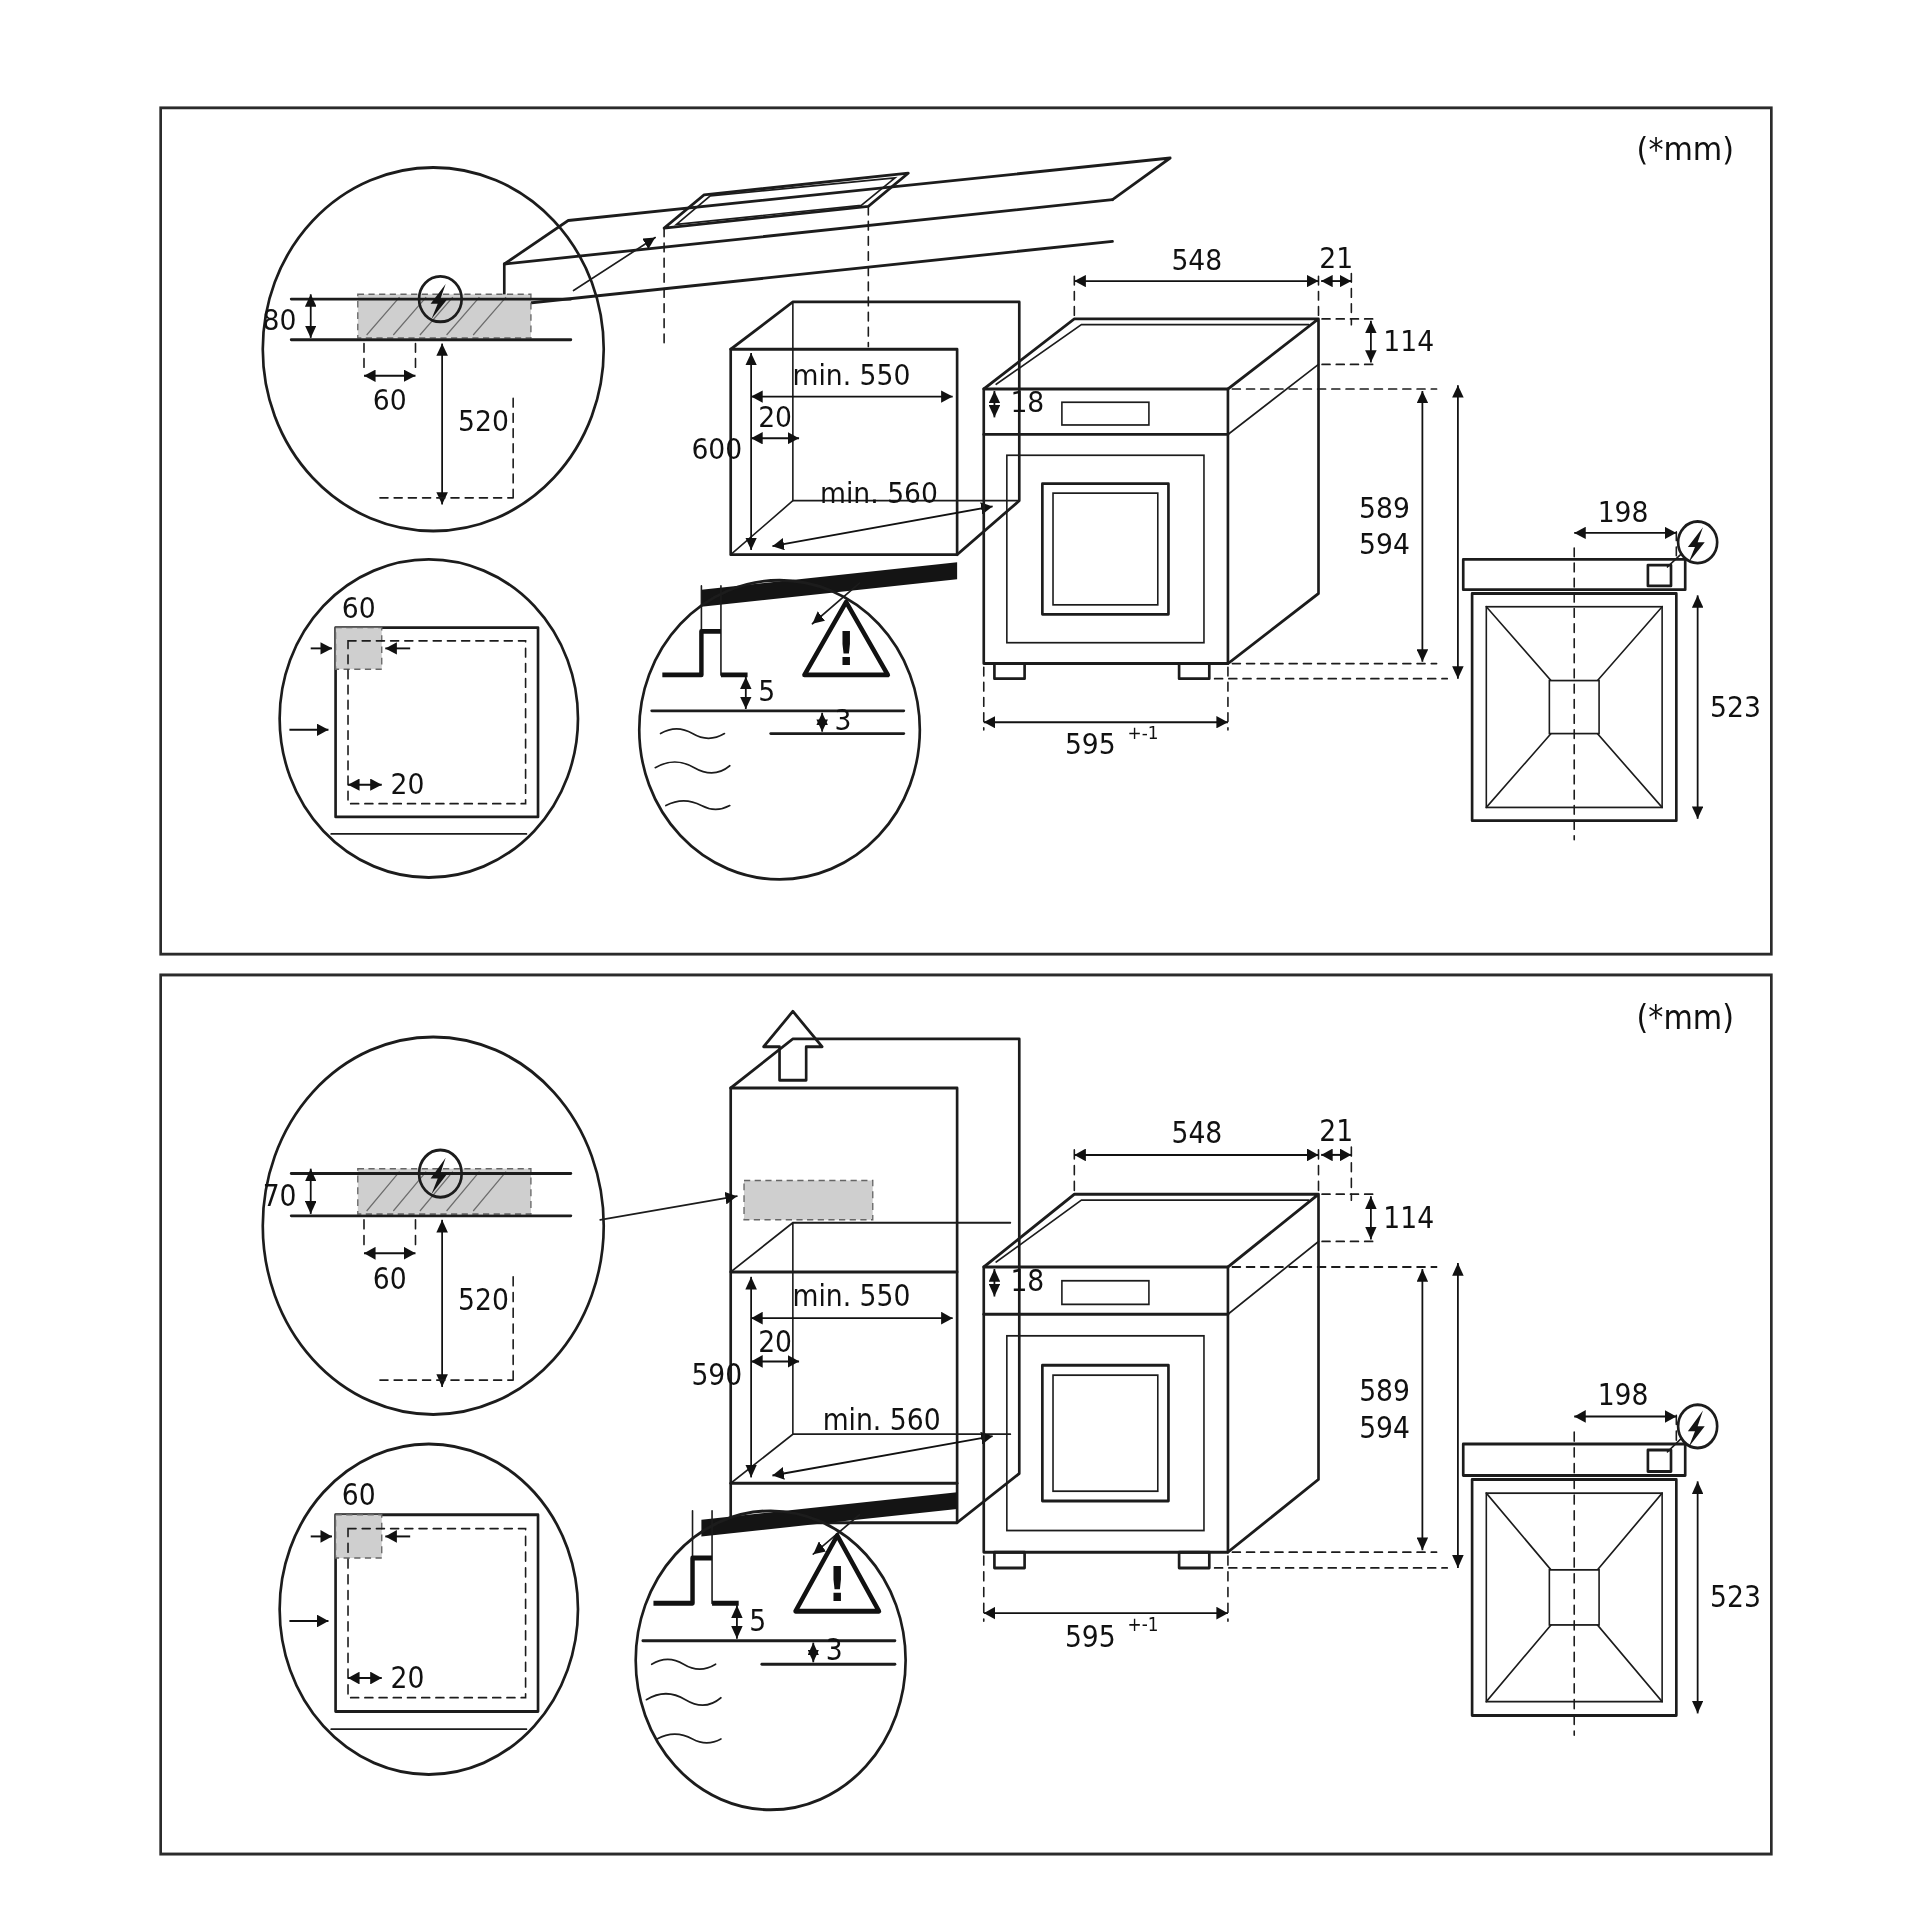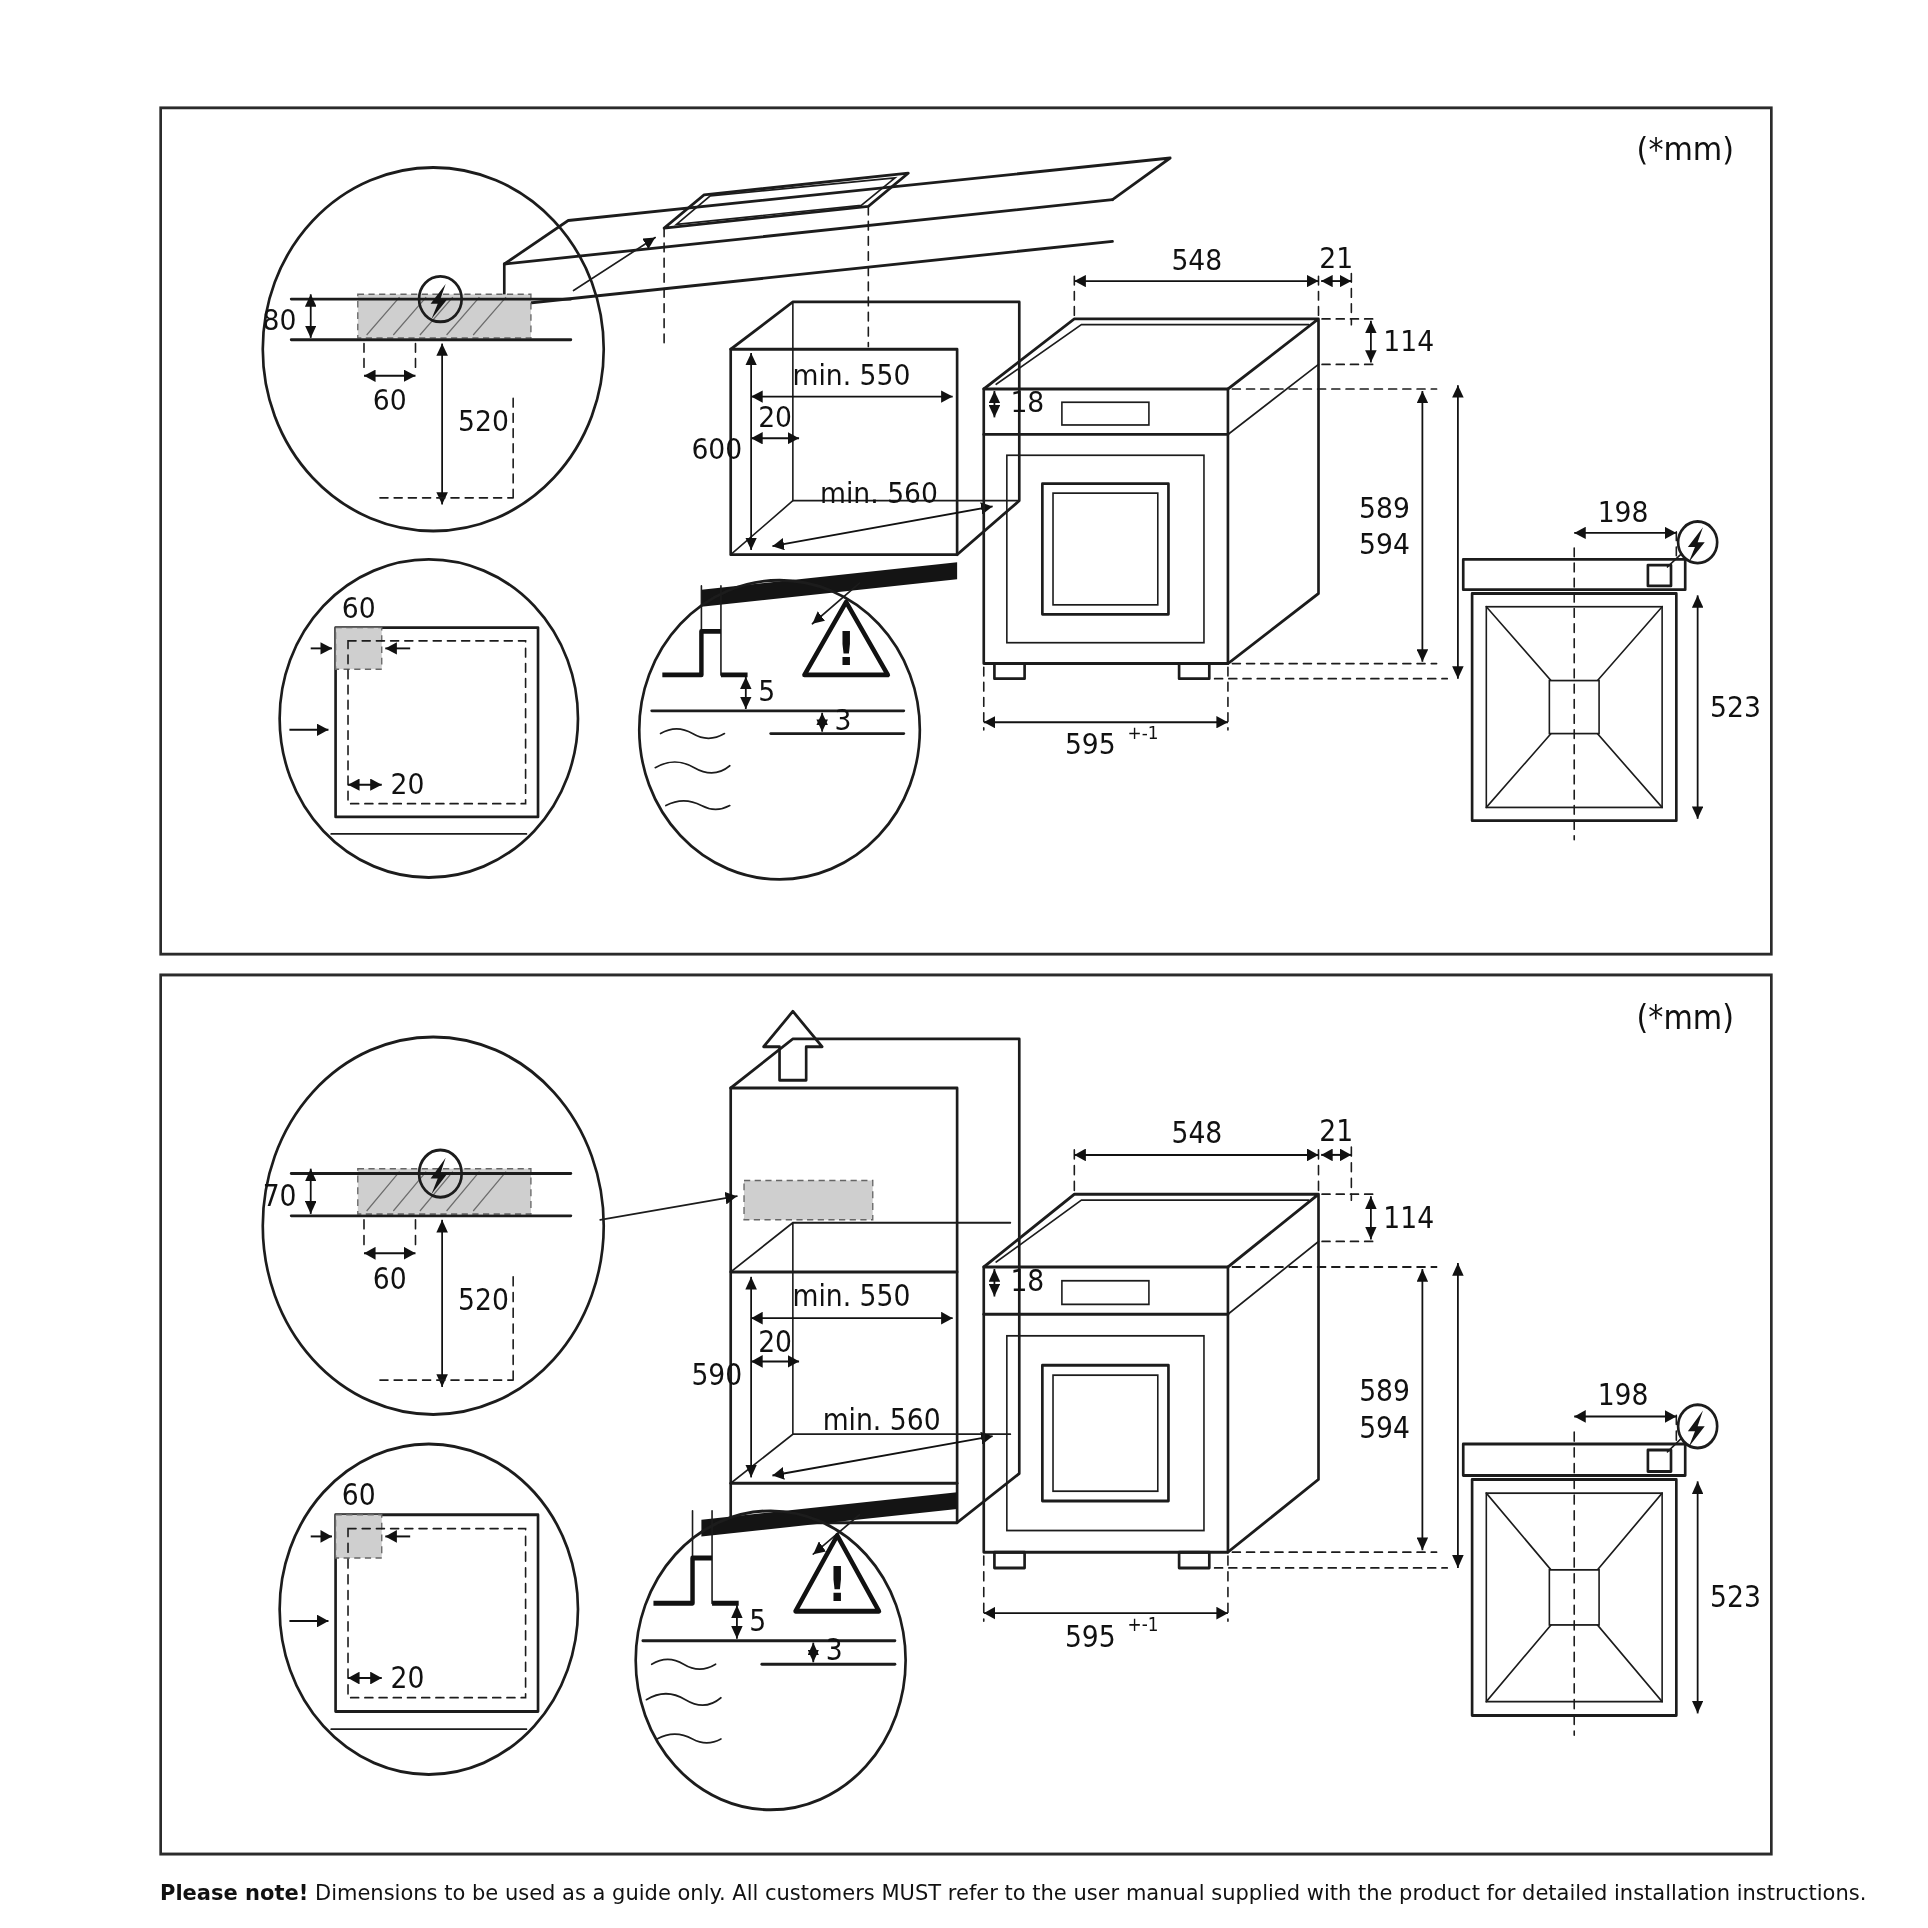--- a/index.html
+++ b/index.html
@@ -294,18 +294,15 @@
         <path class="thin dash" d="M1595,468 V776"></path>
         <path class="thin dash" d="M1710,476 V446"></path>
         <path class="dim" marker-start="url(#arB)" marker-end="url(#arB)" d="M1595,452 H1710"></path>
         <text class="lbl" x="1650" y="440" text-anchor="middle">198</text>
         <path class="dim" marker-start="url(#arB)" marker-end="url(#arB)" d="M1734,518 V754"></path>
         <text class="lbl" x="1748" y="646" text-anchor="start">523</text>
       </g>
     </svg>
   </div>
 
-  <div class="footer">
-    <b>Please note!</b><span> Dimensions to be used as a guide only. All customers MUST refer to the user manual supplied with the product for detailed installation instructions.</span>
-  </div>
 
 </div>
 
 
 </body></html>

